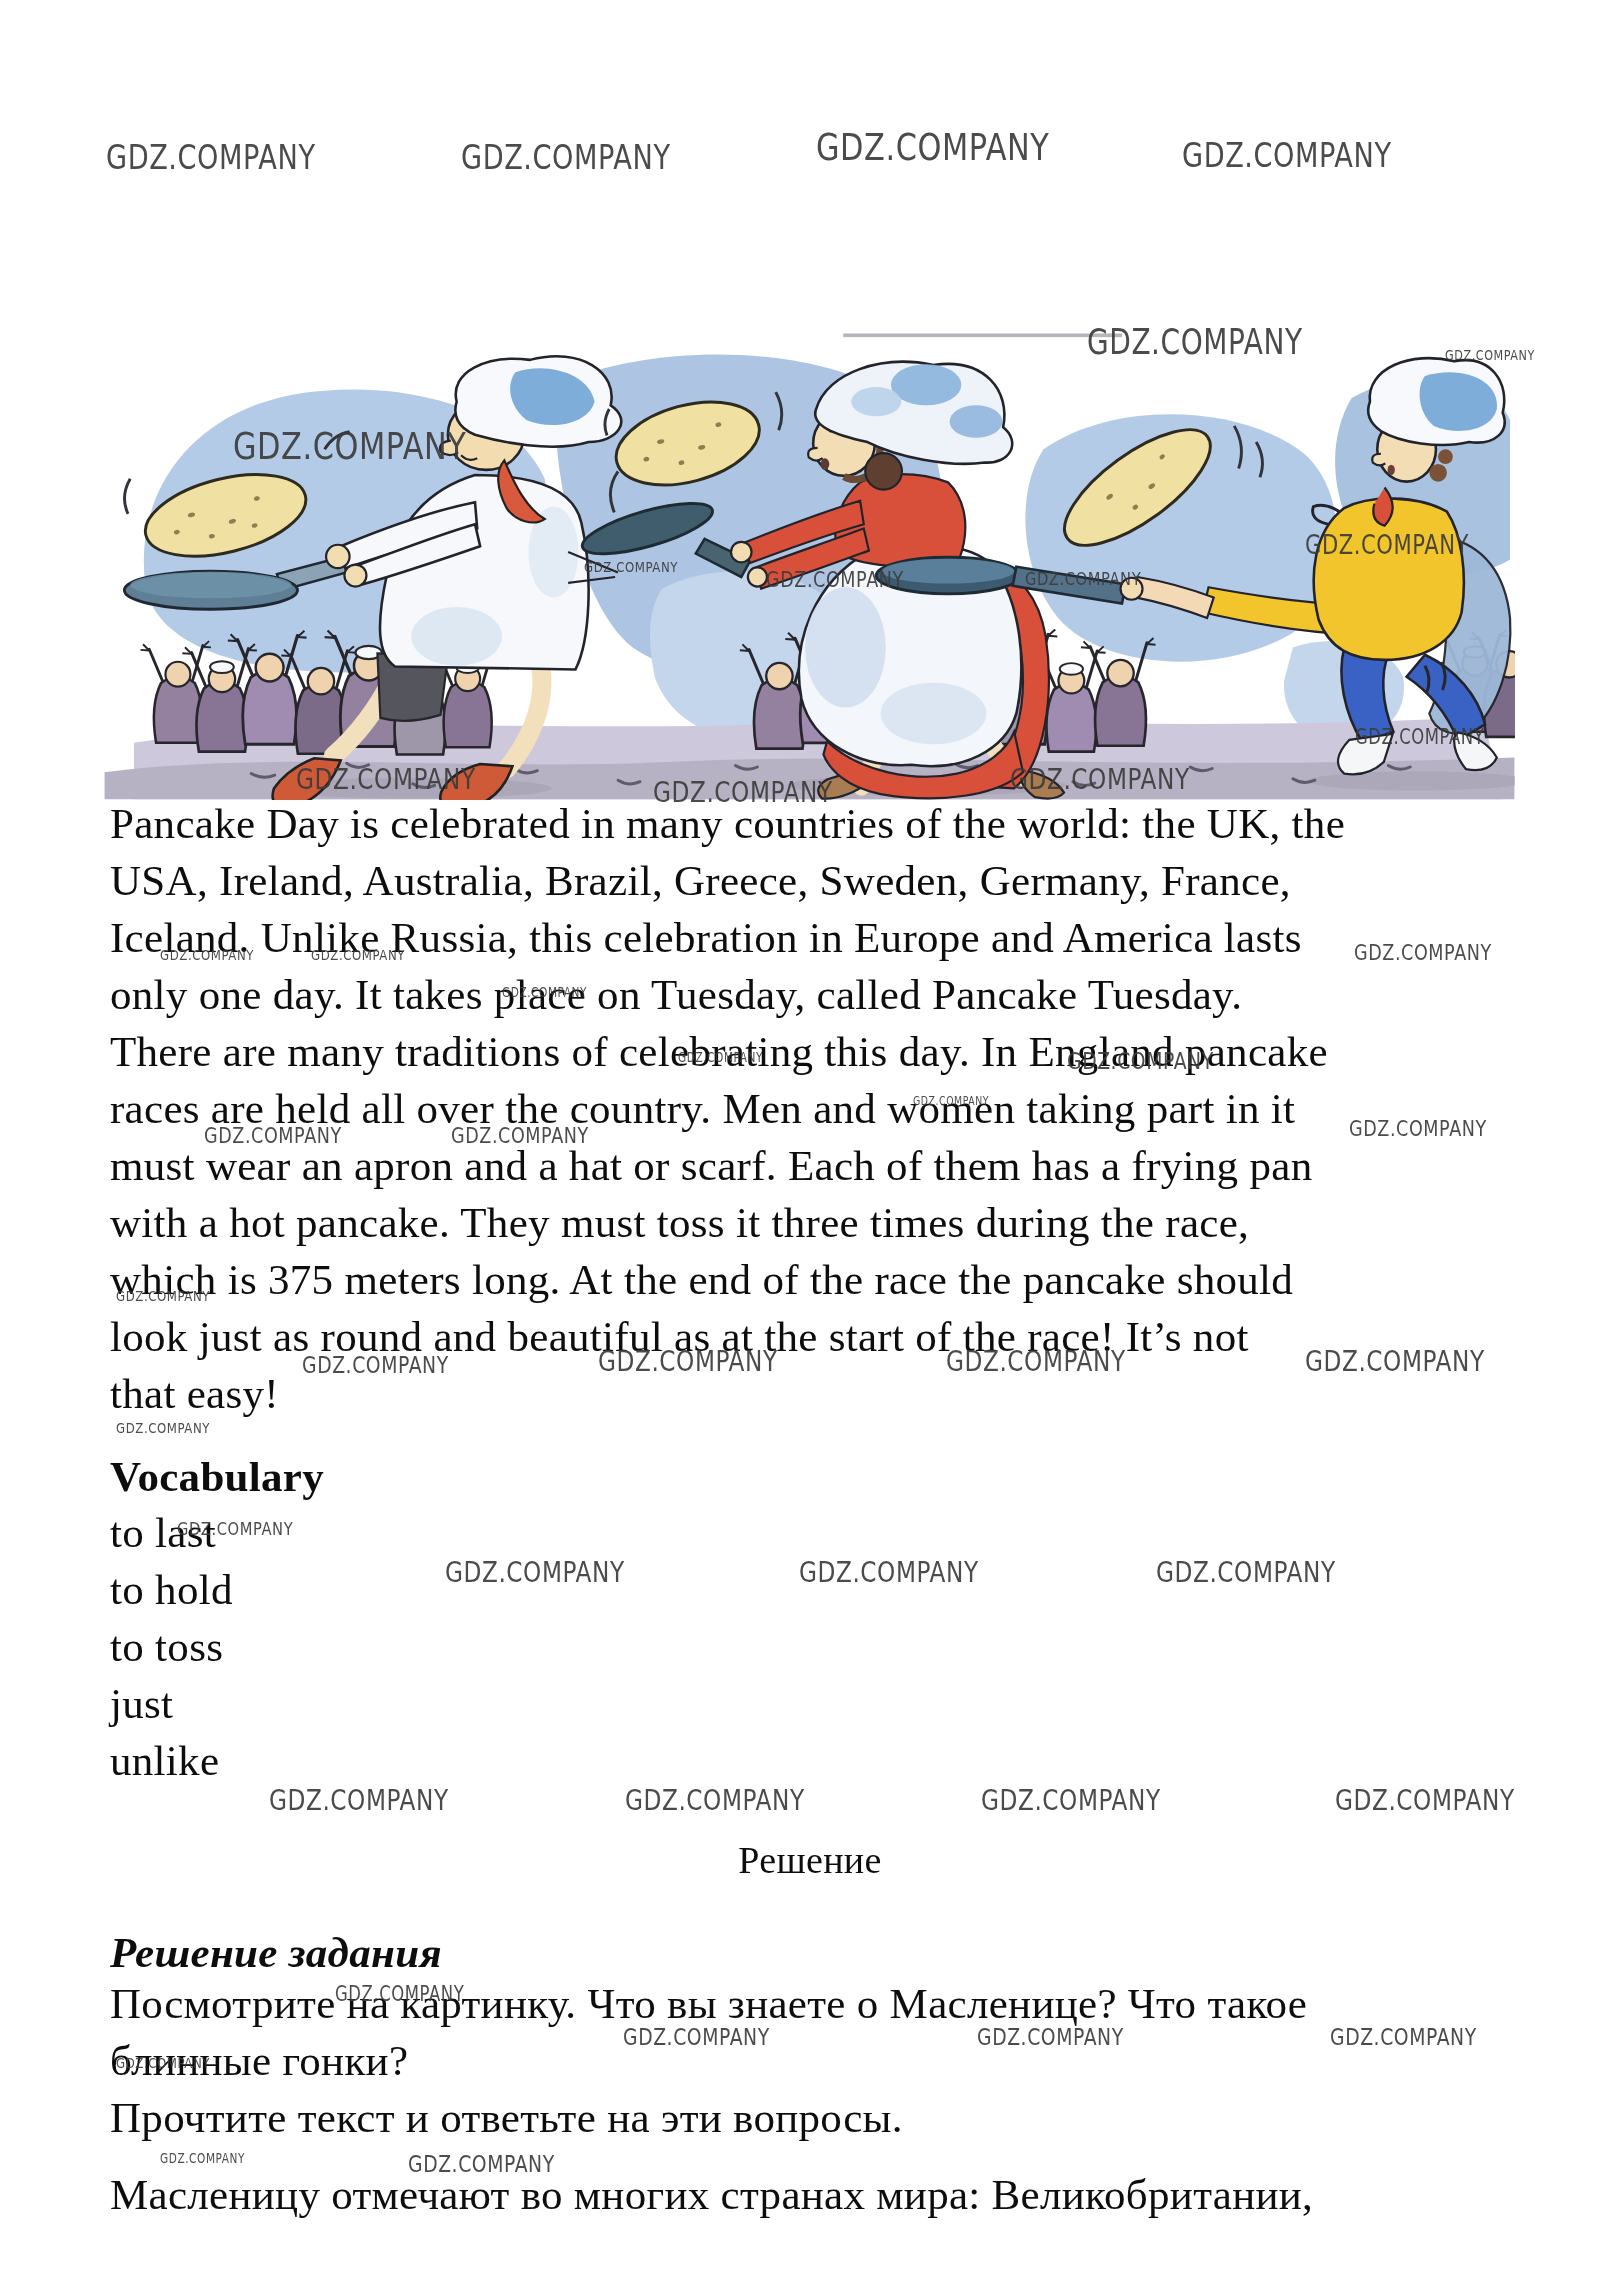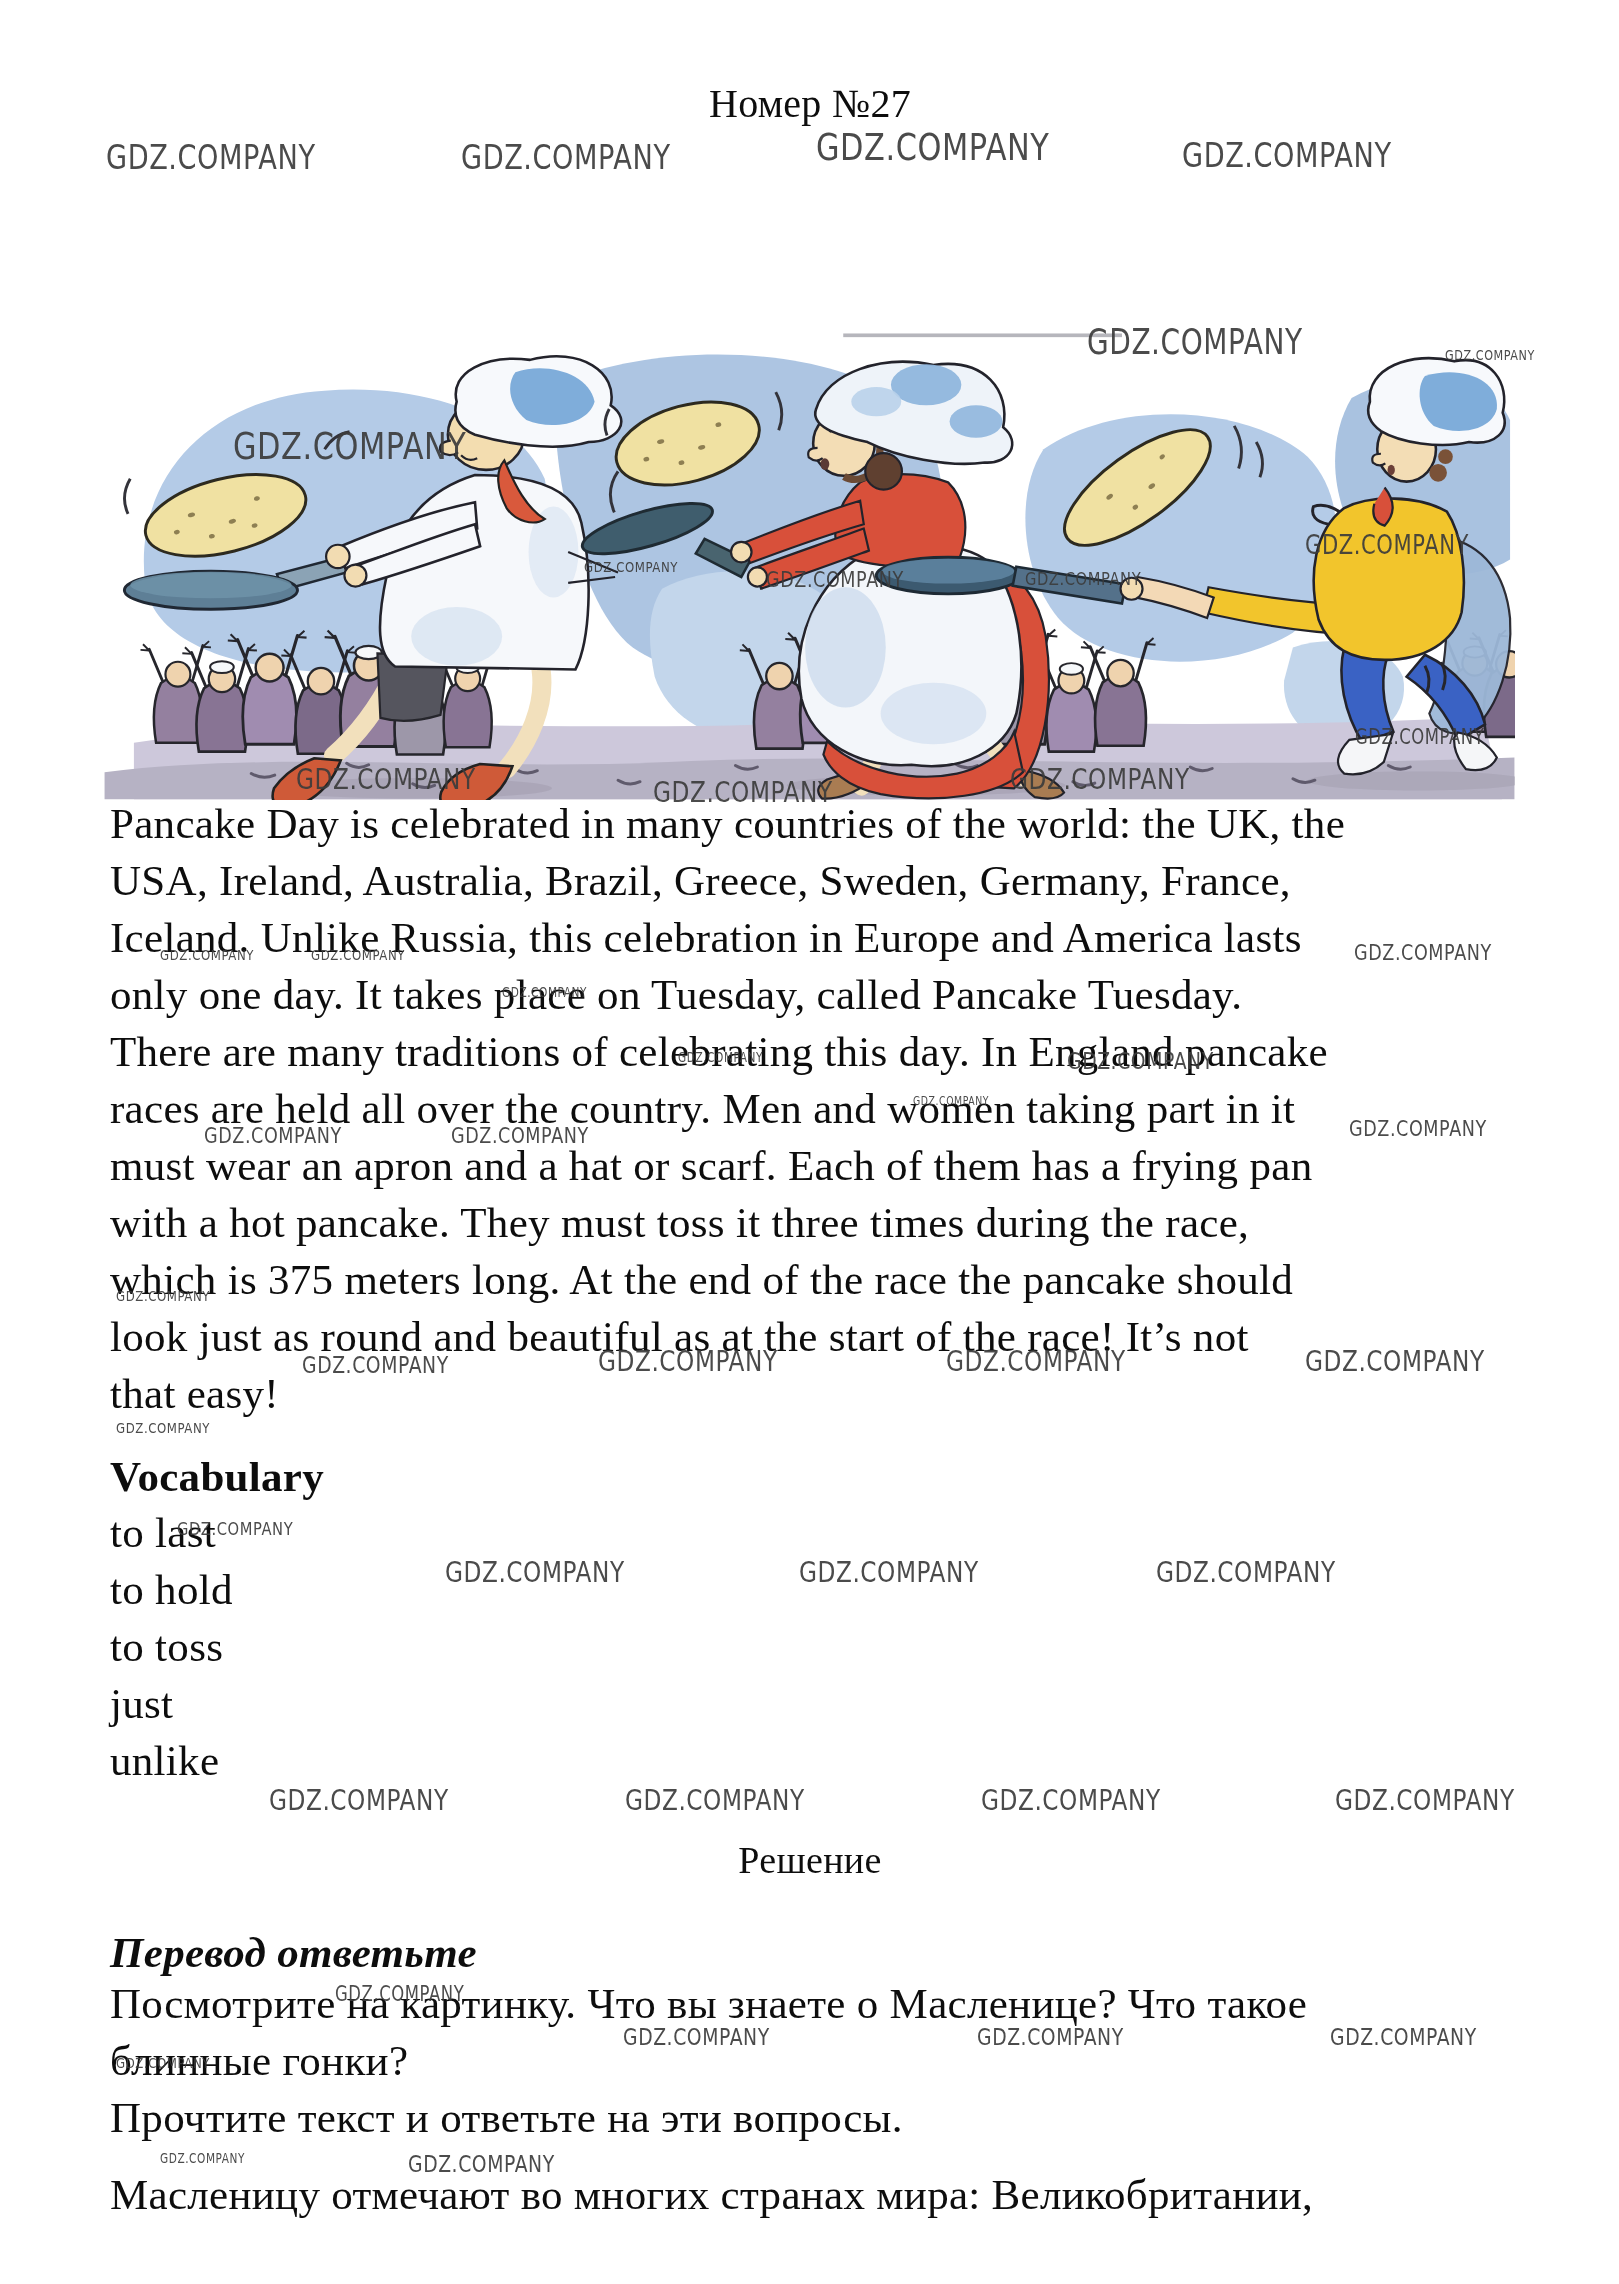--- a/index.html
+++ b/index.html
@@ -23,21 +23,20 @@
     white-space:nowrap; transform:scaleX(0.8); transform-origin:0 0;
     opacity:.92; letter-spacing:0.7px; font-weight:400;
   }
   .illustration { position:absolute; left:104px; top:332px; width:1411px; height:468px; }
 </style>
 </head>
 <body>
 
 <div class="page">
 
-  <div class="tb page-title">Номер №27</div>
 
 
   <div class="illustration">
     <svg width="1411" height="468" viewBox="0 0 1922 638" xmlns="http://www.w3.org/2000/svg">
       <defs>
         <g id="spec">
           <path d="M-20,-88 L-46,-150 M20,-88 L40,-156" stroke="#26262c" stroke-width="4.5" fill="none" stroke-linecap="round"></path>
           <path d="M-46,-148 l-10,-10 m10,10 l-14,-1 M40,-154 l10,-9 m-10,9 l13,1" stroke="#26262c" stroke-width="3" fill="none"></path>
           <path d="M-35,0 Q-45,-60 -27,-96 Q0,-116 27,-96 Q45,-60 35,0 Z" stroke="#26262c" stroke-width="4"></path>
           <circle cx="0" cy="-110" r="20" fill="#efd3ae" stroke="#26262c" stroke-width="3.5"></circle>
@@ -257,21 +256,21 @@
 
   <div class="tb vocab-heading">Vocabulary</div>
   <div class="tb vocab-list">to last
 to hold
 to toss
 just
 unlike</div>
 
   <div class="tb solution-heading">Решение</div>
 
-  <div class="tb translation-heading">Перевод ответьте</div>
+  <div class="tb translation-heading">Решение задания</div>
   <div class="tb translation-block">Посмотрите на картинку. Что вы знаете о Масленице? Что такое
 блинные гонки?
 Прочтите текст и ответьте на эти вопросы.</div>
   <div class="tb translation-last">Масленицу отмечают во многих странах мира: Великобритании,</div>
 
   <div id="watermarks">
       <span class="wm" style="left: 106px; top: 137px; font-size: 34px;">GDZ.COMPANY</span>
       <span class="wm" style="left: 461px; top: 137px; font-size: 34px;">GDZ.COMPANY</span>
       <span class="wm" style="left: 816px; top: 125px; font-size: 38px;">GDZ.COMPANY</span>
       <span class="wm" style="left: 1182px; top: 135px; font-size: 34px;">GDZ.COMPANY</span>

